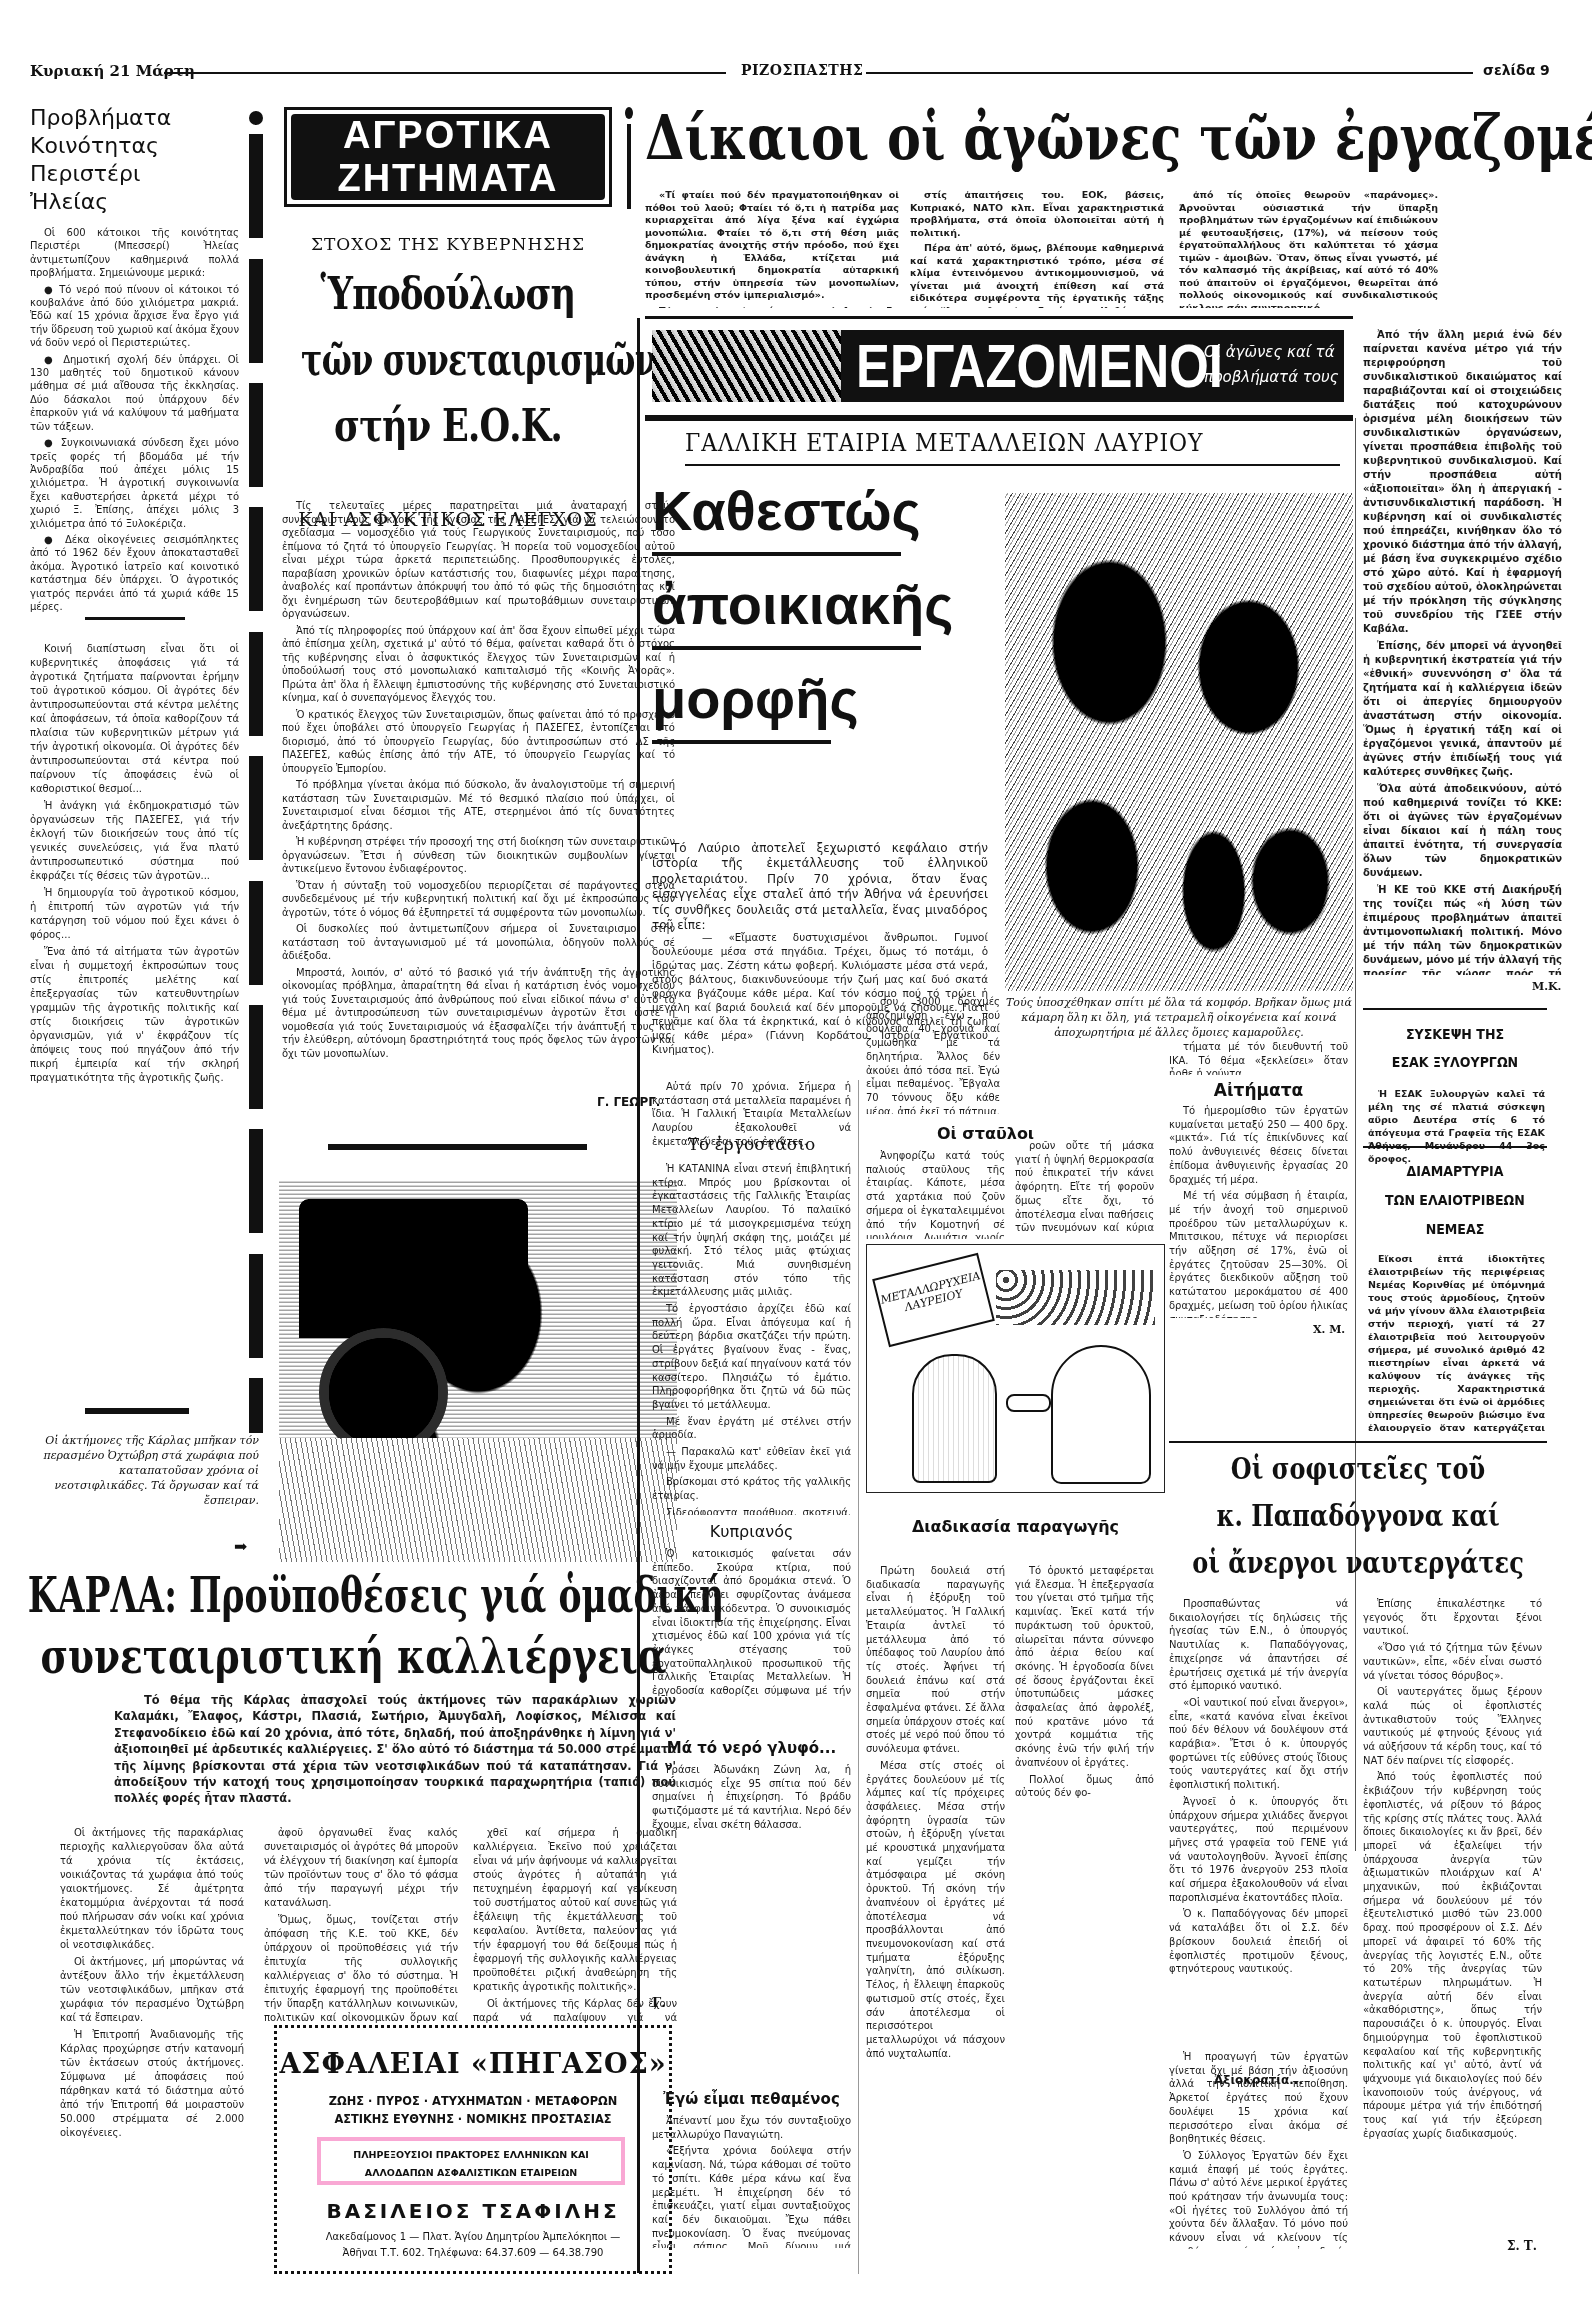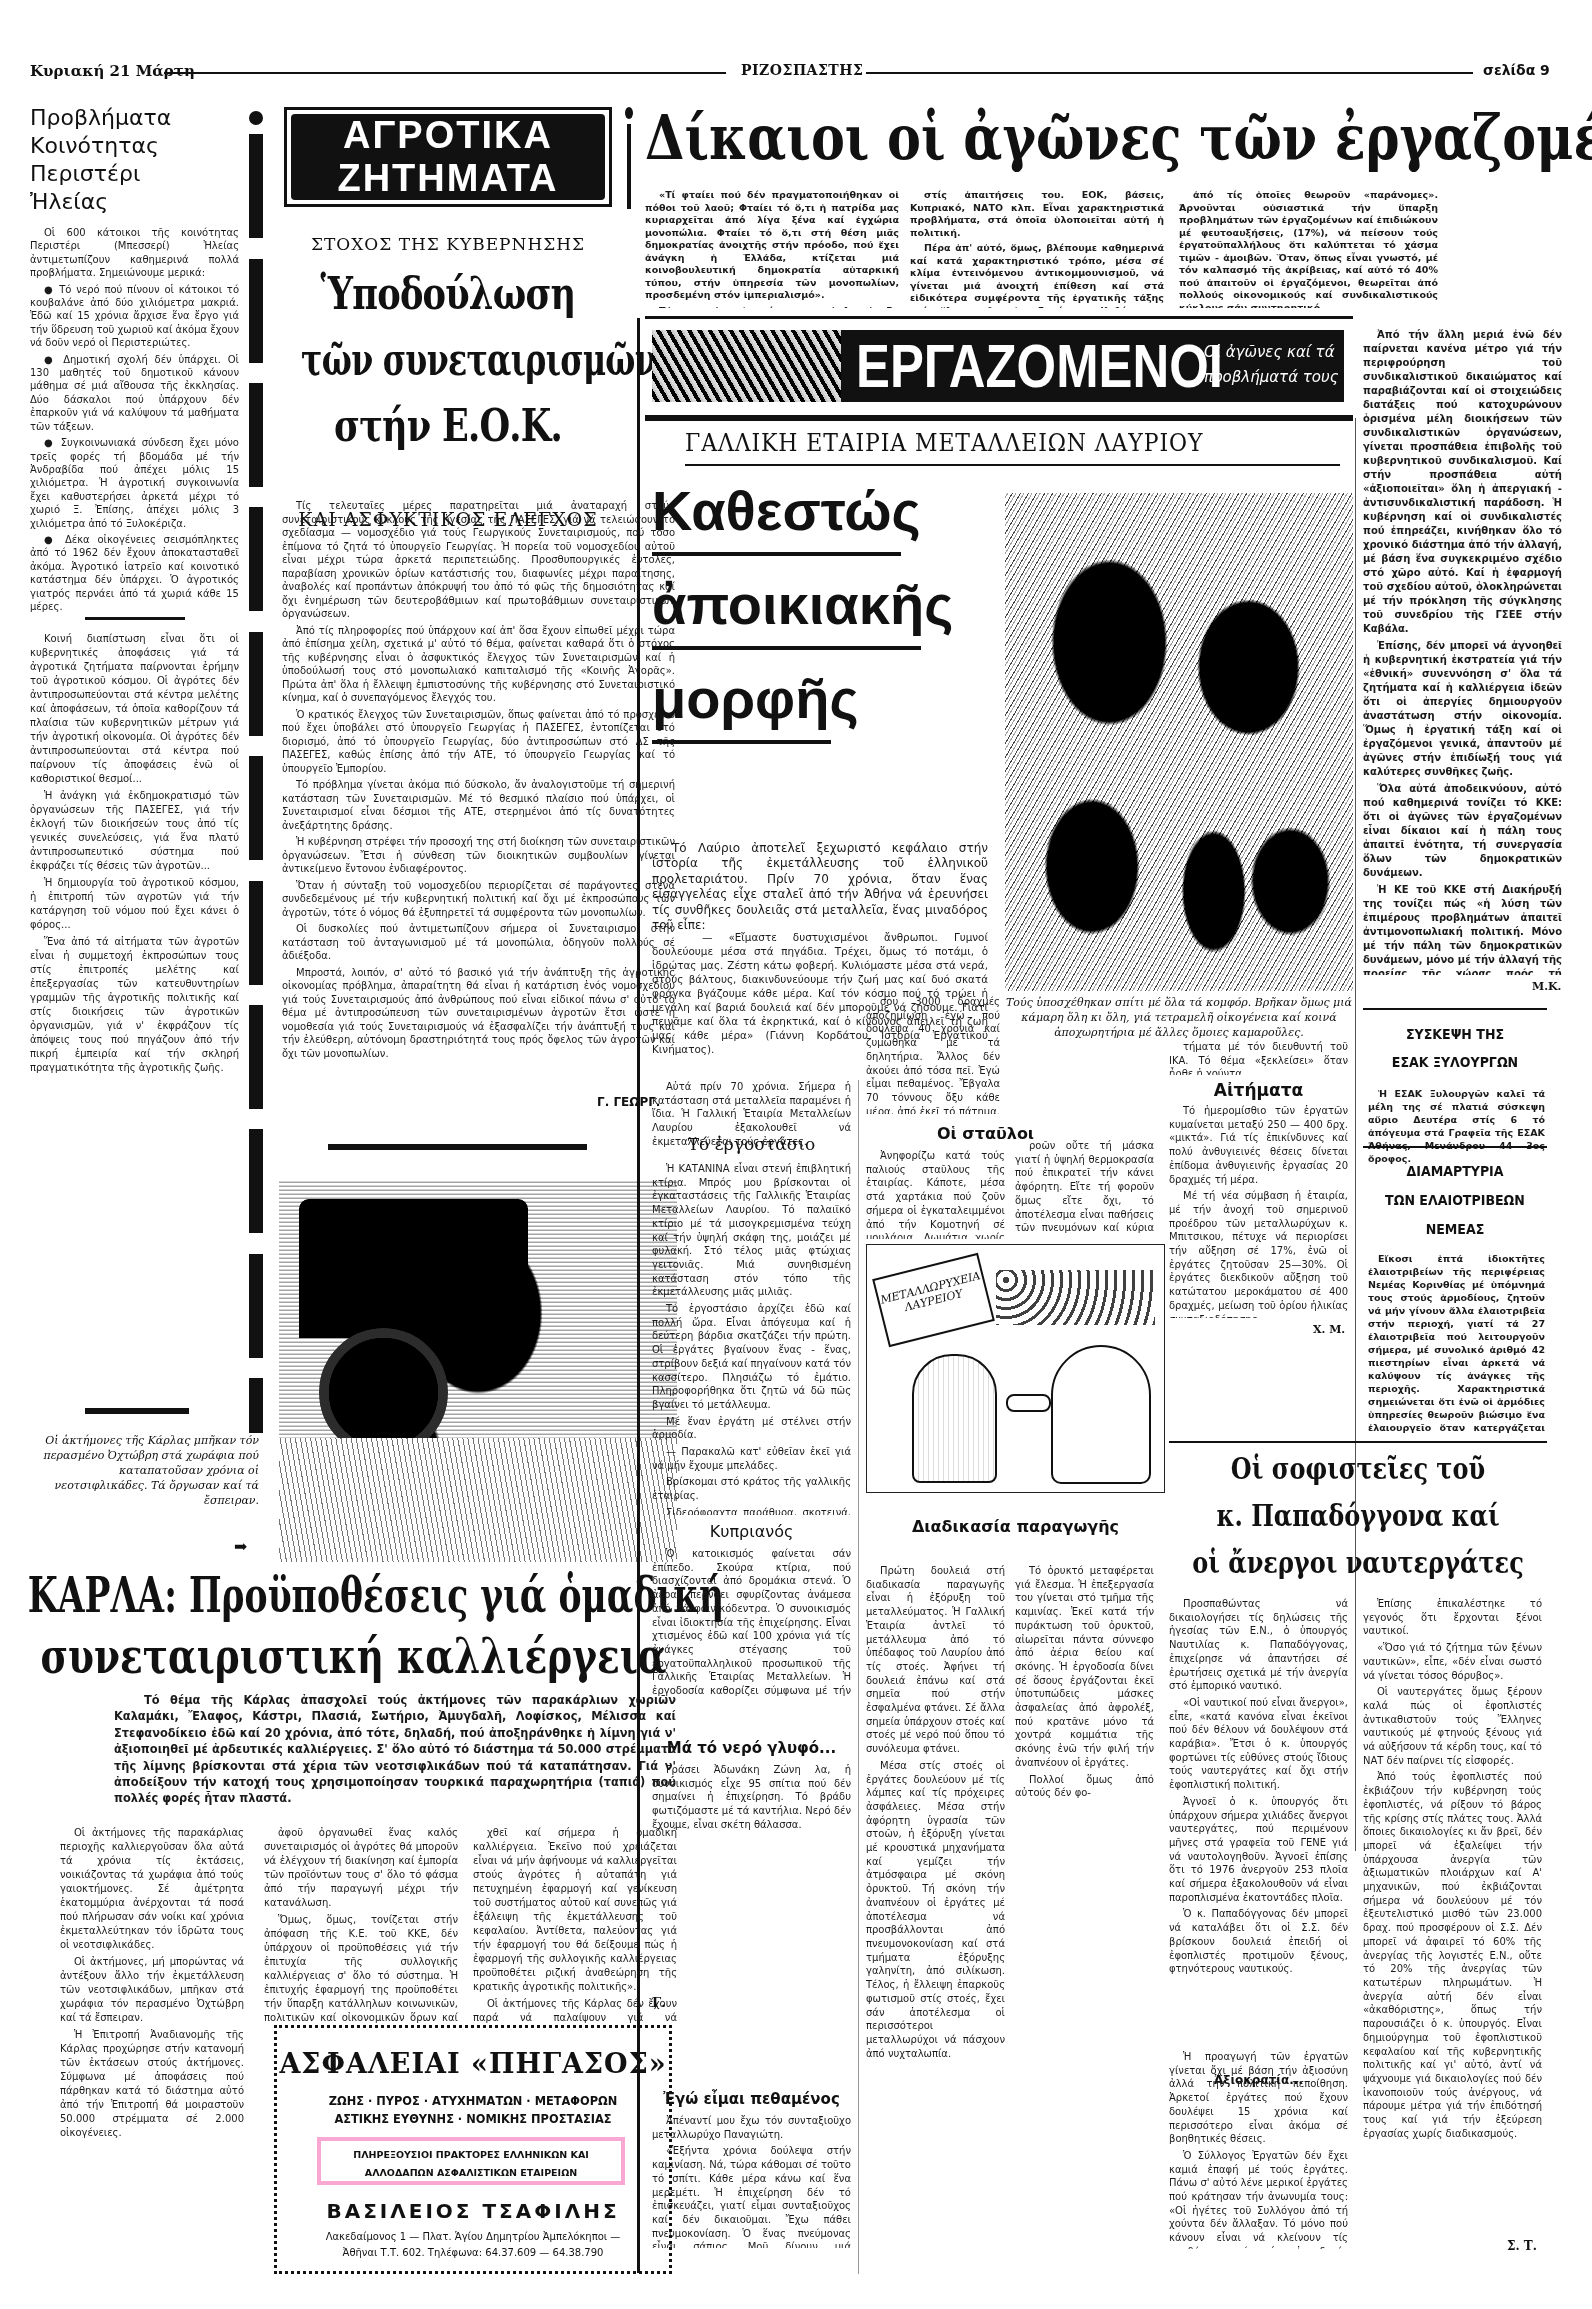--- a/index.html
+++ b/index.html
@@ -51,21 +51,21 @@
     <p>Οἱ 600 κάτοικοι τῆς κοινότητας Περιστέρι (Μπεσσερί) Ἠλείας ἀντιμετωπίζουν καθημερινά πολλά προβλήματα. Σημειώνουμε μερικά:</p>
     <p>● Τό νερό πού πίνουν οἱ κάτοικοι τό κουβαλάνε ἀπό δύο χιλιόμετρα μακριά. Ἐδῶ καί 15 χρόνια ἄρχισε ἕνα ἔργο γιά τήν ὕδρευση τοῦ χωριοῦ καί ἀκόμα ἔχουν νά δοῦν νερό οἱ Περιστεριώτες.</p>
     <p>● Δημοτική σχολή δέν ὑπάρχει. Οἱ 130 μαθητές τοῦ δημοτικοῦ κάνουν μάθημα σέ μιά αἴθουσα τῆς ἐκκλησίας. Δύο δάσκαλοι πού ὑπάρχουν δέν ἐπαρκοῦν γιά νά καλύψουν τά μαθήματα τῶν τάξεων.</p>
     <p>● Συγκοινωνιακά σύνδεση ἔχει μόνο τρεῖς φορές τή βδομάδα μέ τήν Ἀνδραβίδα πού ἀπέχει μόλις 15 χιλιόμετρα. Ἡ ἀγροτική συγκοινωνία ἔχει καθυστερήσει ἀρκετά μέχρι τό χωριό Ξ. Ἐπίσης, ἀπέχει μόλις 3 χιλιόμετρα ἀπό τό Ξυλοκέριζα.</p>
     <p>● Δέκα οἰκογένειες σεισμόπληκτες ἀπό τό 1962 δέν ἔχουν ἀποκατασταθεῖ ἀκόμα. Ἀγροτικό ἰατρεῖο καί κοινοτικό κατάστημα δέν ὑπάρχει. Ὁ ἀγροτικός γιατρός περνάει ἀπό τά χωριά κάθε 15 μέρες.</p>
   </div>
 </div>
 <div class="rule" style="left:85px; top:617px; width:100px; height:3px;"></div>
 
 <div class="abs" style="left:30px; top:632px; width:209px;">
-  <div class="txt" style="height:587px; font-size:10px; line-height:14px;">
+  <div class="txt" style="margin-top:10px; height:587px; font-size:10px; line-height:14px;">
     <p>Κοινή διαπίστωση εἶναι ὅτι οἱ κυβερνητικές ἀποφάσεις γιά τά ἀγροτικά ζητήματα παίρνονται ἐρήμην τοῦ ἀγροτικοῦ κόσμου. Οἱ ἀγρότες δέν ἀντιπροσωπεύονται στά κέντρα μελέτης καί ἀποφάσεων, τά ὁποῖα καθορίζουν τά πλαίσια τῶν κυβερνητικῶν μέτρων γιά τήν ἀγροτική οἰκονομία. Οἱ ἀγρότες δέν ἀντιπροσωπεύονται στά κέντρα πού παίρνουν τίς ἀποφάσεις ἐνῶ οἱ καθοριστικοί θεσμοί...</p>
     <p>Ἡ ἀνάγκη γιά ἐκδημοκρατισμό τῶν ὀργανώσεων τῆς ΠΑΣΕΓΕΣ, γιά τήν ἐκλογή τῶν διοικήσεών τους ἀπό τίς γενικές συνελεύσεις, γιά ἕνα πλατύ ἀντιπροσωπευτικό σύστημα πού ἐκφράζει τίς θέσεις τῶν ἀγροτῶν...</p>
     <p>Ἡ δημιουργία τοῦ ἀγροτικοῦ κόσμου, ἡ ἐπιτροπή τῶν αγροτῶν γιά τήν κατάργηση τοῦ νόμου πού ἔχει κάνει ὁ φόρος...</p>
     <p>Ἕνα ἀπό τά αἰτήματα τῶν ἀγροτῶν εἶναι ἡ συμμετοχή ἐκπροσώπων τους στίς ἐπιτροπές μελέτης καί ἐπεξεργασίας τῶν κατευθυντηρίων γραμμῶν τῆς ἀγροτικῆς πολιτικῆς καί στίς διοικήσεις τῶν ἀγροτικῶν ὀργανισμῶν, γιά ν' ἐκφράζουν τίς ἀπόψεις τους πού πηγάζουν ἀπό τήν πικρή ἐμπειρία καί τήν σκληρή πραγματικότητα τῆς ἀγροτικῆς ζωῆς.</p>
   </div>
 </div>
 <div class="rule" style="left:85px; top:1408px; width:104px; height:6px;"></div>
 <div class="abs caption" style="left:40px; top:1433px; width:219px; text-align:right;">Οἱ ἀκτήμονες τῆς Κάρλας μπῆκαν τόν περασμένο Ὀχτώβρη στά χωράφια πού καταπατοῦσαν χρόνια οἱ νεοτσιφλικάδες. Τά ὄργωσαν καί τά ἔσπειραν.</div>
 <div class="abs" style="left:234px; top:1537px; font-size:16px;">➡</div>
 

